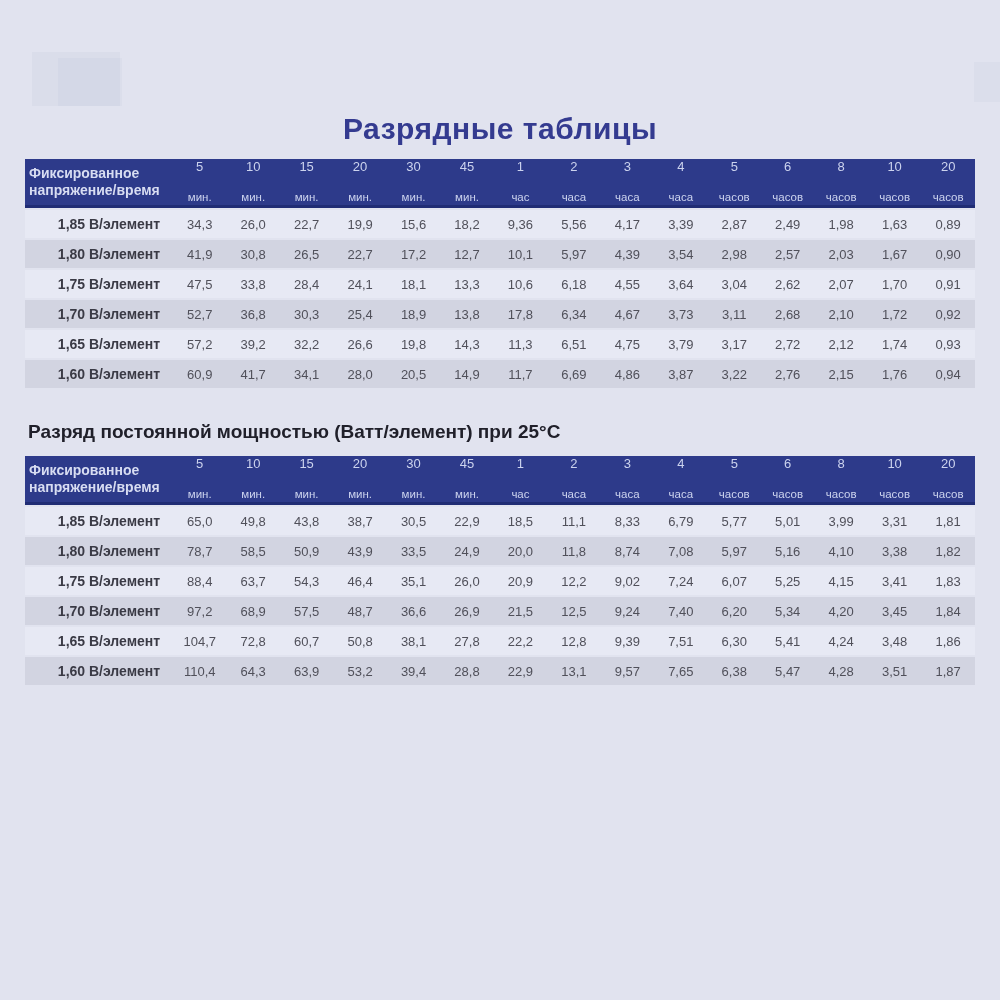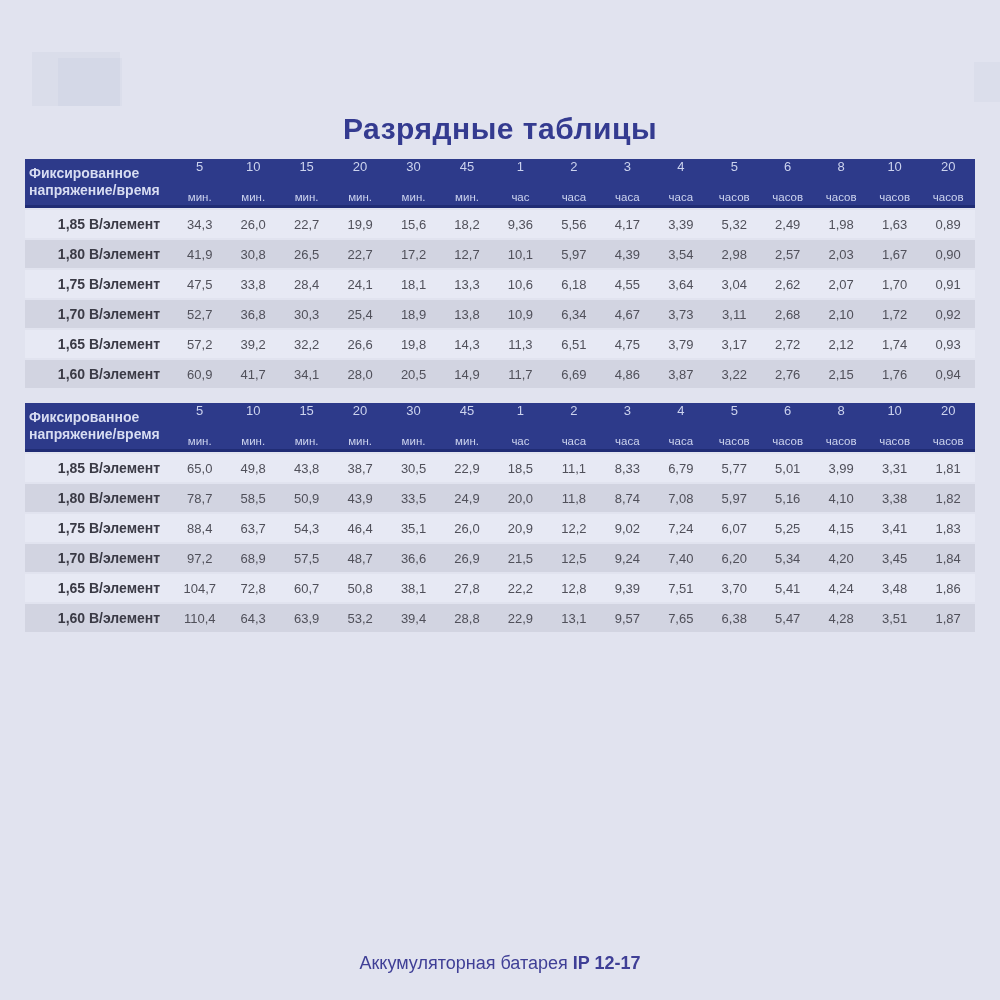--- a/index.html
+++ b/index.html
@@ -148,21 +148,21 @@
             <td>34,3</td>
             <td>26,0</td>
             <td>22,7</td>
             <td>19,9</td>
             <td>15,6</td>
             <td>18,2</td>
             <td>9,36</td>
             <td>5,56</td>
             <td>4,17</td>
             <td>3,39</td>
-            <td>5,32</td>
+            <td>2,87</td>
             <td>2,49</td>
             <td>1,98</td>
             <td>1,63</td>
             <td>0,89</td>
           </tr>
           <tr>
             <td class="td-label">1,80 В/элемент</td>
             <td>41,9</td>
             <td>30,8</td>
             <td>26,5</td>
@@ -198,21 +198,21 @@
             <td>0,91</td>
           </tr>
           <tr>
             <td class="td-label">1,70 В/элемент</td>
             <td>52,7</td>
             <td>36,8</td>
             <td>30,3</td>
             <td>25,4</td>
             <td>18,9</td>
             <td>13,8</td>
-            <td>10,9</td>
+            <td>17,8</td>
             <td>6,34</td>
             <td>4,67</td>
             <td>3,73</td>
             <td>3,11</td>
             <td>2,68</td>
             <td>2,10</td>
             <td>1,72</td>
             <td>0,92</td>
           </tr>
           <tr>
@@ -249,20 +249,21 @@
             <td>2,76</td>
             <td>2,15</td>
             <td>1,76</td>
             <td>0,94</td>
           </tr>
         </tbody>
       </table>
   </section>
 
   <section class="tbl-section second">
+    <h2>Разряд постоянной мощностью (Ватт/элемент) при 25°C</h2>
     <table class="data-table" data-table="1">
         <colgroup>
           <col class="c-label">
           <col>
           <col>
           <col>
           <col>
           <col>
           <col>
           <col>
@@ -373,21 +374,21 @@
             <td>104,7</td>
             <td>72,8</td>
             <td>60,7</td>
             <td>50,8</td>
             <td>38,1</td>
             <td>27,8</td>
             <td>22,2</td>
             <td>12,8</td>
             <td>9,39</td>
             <td>7,51</td>
-            <td>3,70</td>
+            <td>6,30</td>
             <td>5,41</td>
             <td>4,24</td>
             <td>3,48</td>
             <td>1,86</td>
           </tr>
           <tr>
             <td class="td-label">1,60 В/элемент</td>
             <td>110,4</td>
             <td>64,3</td>
             <td>63,9</td>
@@ -401,16 +402,13 @@
             <td>6,38</td>
             <td>5,47</td>
             <td>4,28</td>
             <td>3,51</td>
             <td>1,87</td>
           </tr>
         </tbody>
       </table>
   </section>
 
-  <div class="footer">
-    <span>Аккумуляторная батарея</span><b>IP 12-17</b>
-  </div>
 </div>
 
 </body></html>

